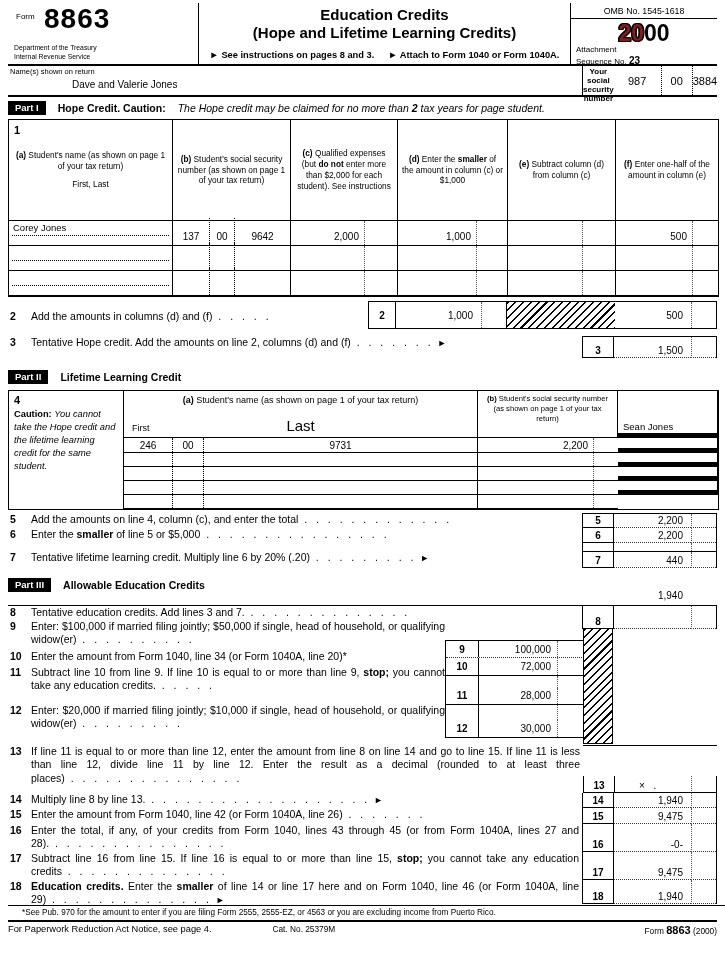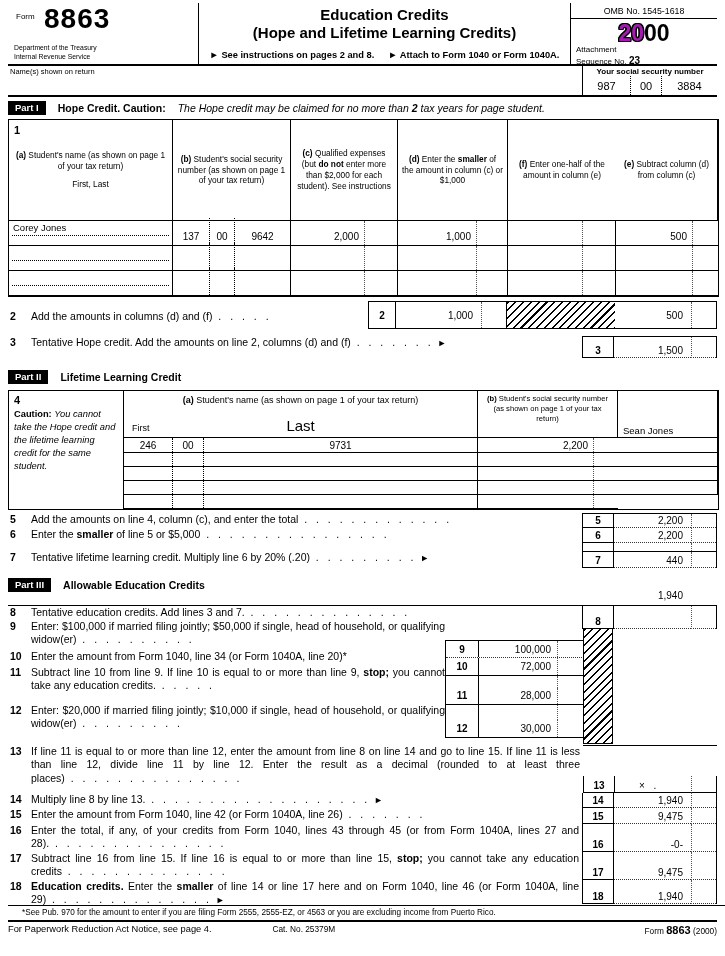--- a/index.html
+++ b/index.html
@@ -16,30 +16,30 @@
   .hl{width:190px;border-right:1.5px solid #000;position:relative}
   .formword{position:absolute;top:9px;left:8px;font-size:8px}
   .formnum{position:absolute;top:0px;left:36px;font-size:28px;font-weight:bold;letter-spacing:1px}
   .dept{position:absolute;bottom:2px;left:6px;font-size:6.8px;line-height:1.3}
   .hc{flex:1;border-right:1.5px solid #000;text-align:center;padding-top:3px}
   .t1,.t2{font-size:15px;font-weight:bold;line-height:1.2}
   .ins{margin-top:8px;font-size:9.3px;font-weight:bold;display:flex;justify-content:center;gap:14px}
   .hr2{width:146px;display:flex;flex-direction:column}
   .omb{font-size:8.8px;text-align:center;padding:3px 0 2px;border-bottom:1.2px solid #000}
   .yr{text-align:center;font-size:23px;font-weight:bold;line-height:1.05;padding-top:2px}
-  .outline{color:#a21caf;text-shadow:-1.2px -1.2px 0 #000,1.2px -1.2px 0 #000,-1.2px 1.2px 0 #000,1.2px 1.2px 0 #000,-1.2px 0 0 #000,1.2px 0 0 #000,0 -1.2px 0 #000,0 1.2px 0 #000}
+  .outline{color:#7f1d1d;text-shadow:-1.2px -1.2px 0 #000,1.2px -1.2px 0 #000,-1.2px 1.2px 0 #000,1.2px 1.2px 0 #000,-1.2px 0 0 #000,1.2px 0 0 #000,0 -1.2px 0 #000,0 1.2px 0 #000}
   .attseq{font-size:8px;padding-left:5px;line-height:1.25;margin-top:auto;padding-bottom:2px}
   .seqno{font-weight:bold;font-size:10px}
 
   
   #namerow{top:66px;height:29px;border-bottom:2px solid #000;display:flex}
   .nl{flex:1;padding:1px 0 0 2px}
   .nlab{font-size:7.5px}
   .nval{font-size:10px;padding-left:62px;margin-top:3px}
-  .sb{width:134px;border-left:1.5px solid #000;display:flex;flex-direction:column}
+  .sb{width:134px;border-left:1.5px solid #000;display:flex;flex-direction:row}
   .sblab{font-size:8px;font-weight:bold;text-align:center;padding-top:1px}
   .sdig{flex:1;display:flex;font-size:11px}
   .sd{display:flex;align-items:center;justify-content:center}
   .sd1{width:47px}
   .sd2{width:30px;border-left:1.5px dotted #000;border-right:1.5px dotted #000}
   .sd3{flex:1}
 
   
   .pbar{display:flex;align-items:center;gap:12px;height:15px}
   #p1bar{top:100px}  #p2bar{top:369px}  #p3bar{top:577px}
@@ -113,21 +113,21 @@
   .cau{grid-row:1/7;border-right:1px solid #000;padding:2px 5px;font-size:9.3px;line-height:1.4}
   .r4no{font-weight:bold;font-size:11px}
   .cautext{}
   .h2{border-right:1px solid #000;border-bottom:1px solid #000;text-align:center;line-height:1.3;
       display:flex;flex-direction:column;justify-content:flex-start;padding-top:4px}
   .h2a{position:relative;font-size:9px}
   .h2first{position:absolute;left:8px;bottom:2px;font-size:9px}
   .h2last{position:absolute;left:46%;bottom:2px;font-size:15px}
   .h2b{font-size:7.6px;padding:3px 6px 0}
   .h2c{font-size:8.4px;border-right:none;padding:3px 4px 0}
-  .p2name{border-right:1px solid #000;border-bottom:1px solid #000000;font-size:9.5px;
+  .p2name{border-right:1px solid #000;border-bottom:5px solid #000000;font-size:9.5px;
           display:flex;align-items:flex-end;padding:0 0 1px 5px}
   .p2ssn{border-right:1px solid #000;border-bottom:1px solid #000;display:flex;font-size:10px}
   .q1{width:48px}.q2{width:30px;border-left:1.2px dotted #000;border-right:1.2px dotted #000}.q3{flex:1}
   .q1,.q2,.q3{display:flex;align-items:flex-end;justify-content:center;padding-bottom:1px}
   .p2exp{border-bottom:1px solid #000;display:flex}
   .p2exp .aval{padding-bottom:1px}
 
   
   #preval{top:590px;height:13px;width:675px;text-align:right;font-size:10px}
 
@@ -177,39 +177,40 @@
     <span class="formnum">8863</span>
     <div class="dept">
       <div>Department of the Treasury</div>
       <div>Internal Revenue Service</div>
     </div>
   </div>
   <div class="hc">
     <div class="t1">Education Credits</div>
     <div class="t2">(Hope and Lifetime Learning Credits)</div>
     <div class="ins">
-      <span>► See instructions on pages 2 and 8.</span>
+      <span>► See instructions on pages 8 and 3.</span>
       <span>► Attach to Form 1040 or Form 1040A.</span>
     </div>
   </div>
   <div class="hr2">
     <div class="omb">OMB No. 1545-1618</div>
     <div class="yr">
       <span class="outline">20</span><span>00</span>
     </div>
     <div class="attseq">
       <div>Attachment</div>
       <div><span>Sequence No.</span> <span class="seqno">23</span></div>
     </div>
   </div>
 </div>
 
 <div class="sec" id="namerow">
   <div class="nl">
     <div class="nlab">Name(s) shown on return</div>
+    <div class="nval">Dave and Valerie Jones</div>
   </div>
   <div class="sb">
     <div class="sblab">Your social security number</div>
     <div class="sdig">
       <span class="sd sd1">987</span>
       <span class="sd sd2">00</span>
       <span class="sd sd3">3884</span>
     </div>
   </div>
 </div>
@@ -228,25 +229,25 @@
   </div>
   <div class="hcell">
     <div><span class="b">(b)</span> <span>Student's social security number (as shown on page 1 of your tax return)</span></div>
   </div>
   <div class="hcell">
     <div><span class="b">(c)</span> <span>Qualified expenses (but </span><span class="b">do not</span><span> enter more than $2,000 for each student). See instructions</span></div>
   </div>
   <div class="hcell">
     <div><span class="b">(d)</span> <span>Enter the </span><span class="b">smaller</span><span> of the amount in column (c) or $1,000</span></div>
   </div>
+  <div class="hcell">
+    <div><span class="b">(e)</span> <span>Subtract column (d) from column (c)</span></div>
+  </div>
   <div class="hcell lastc">
     <div><span class="b">(f)</span> <span>Enter one-half of the amount in column (e)</span></div>
-  </div>
-  <div class="hcell">
-    <div><span class="b">(e)</span> <span>Subtract column (d) from column (c)</span></div>
   </div>
 
   <div class="scell namecell">
       <div class="nline">Corey Jones</div>
     </div>
   <div class="scell ssncell">
     <span class="sp sp1">137</span>
     <span class="sp sp2">00</span>
     <span class="sp sp3">9642</span>
   </div>

